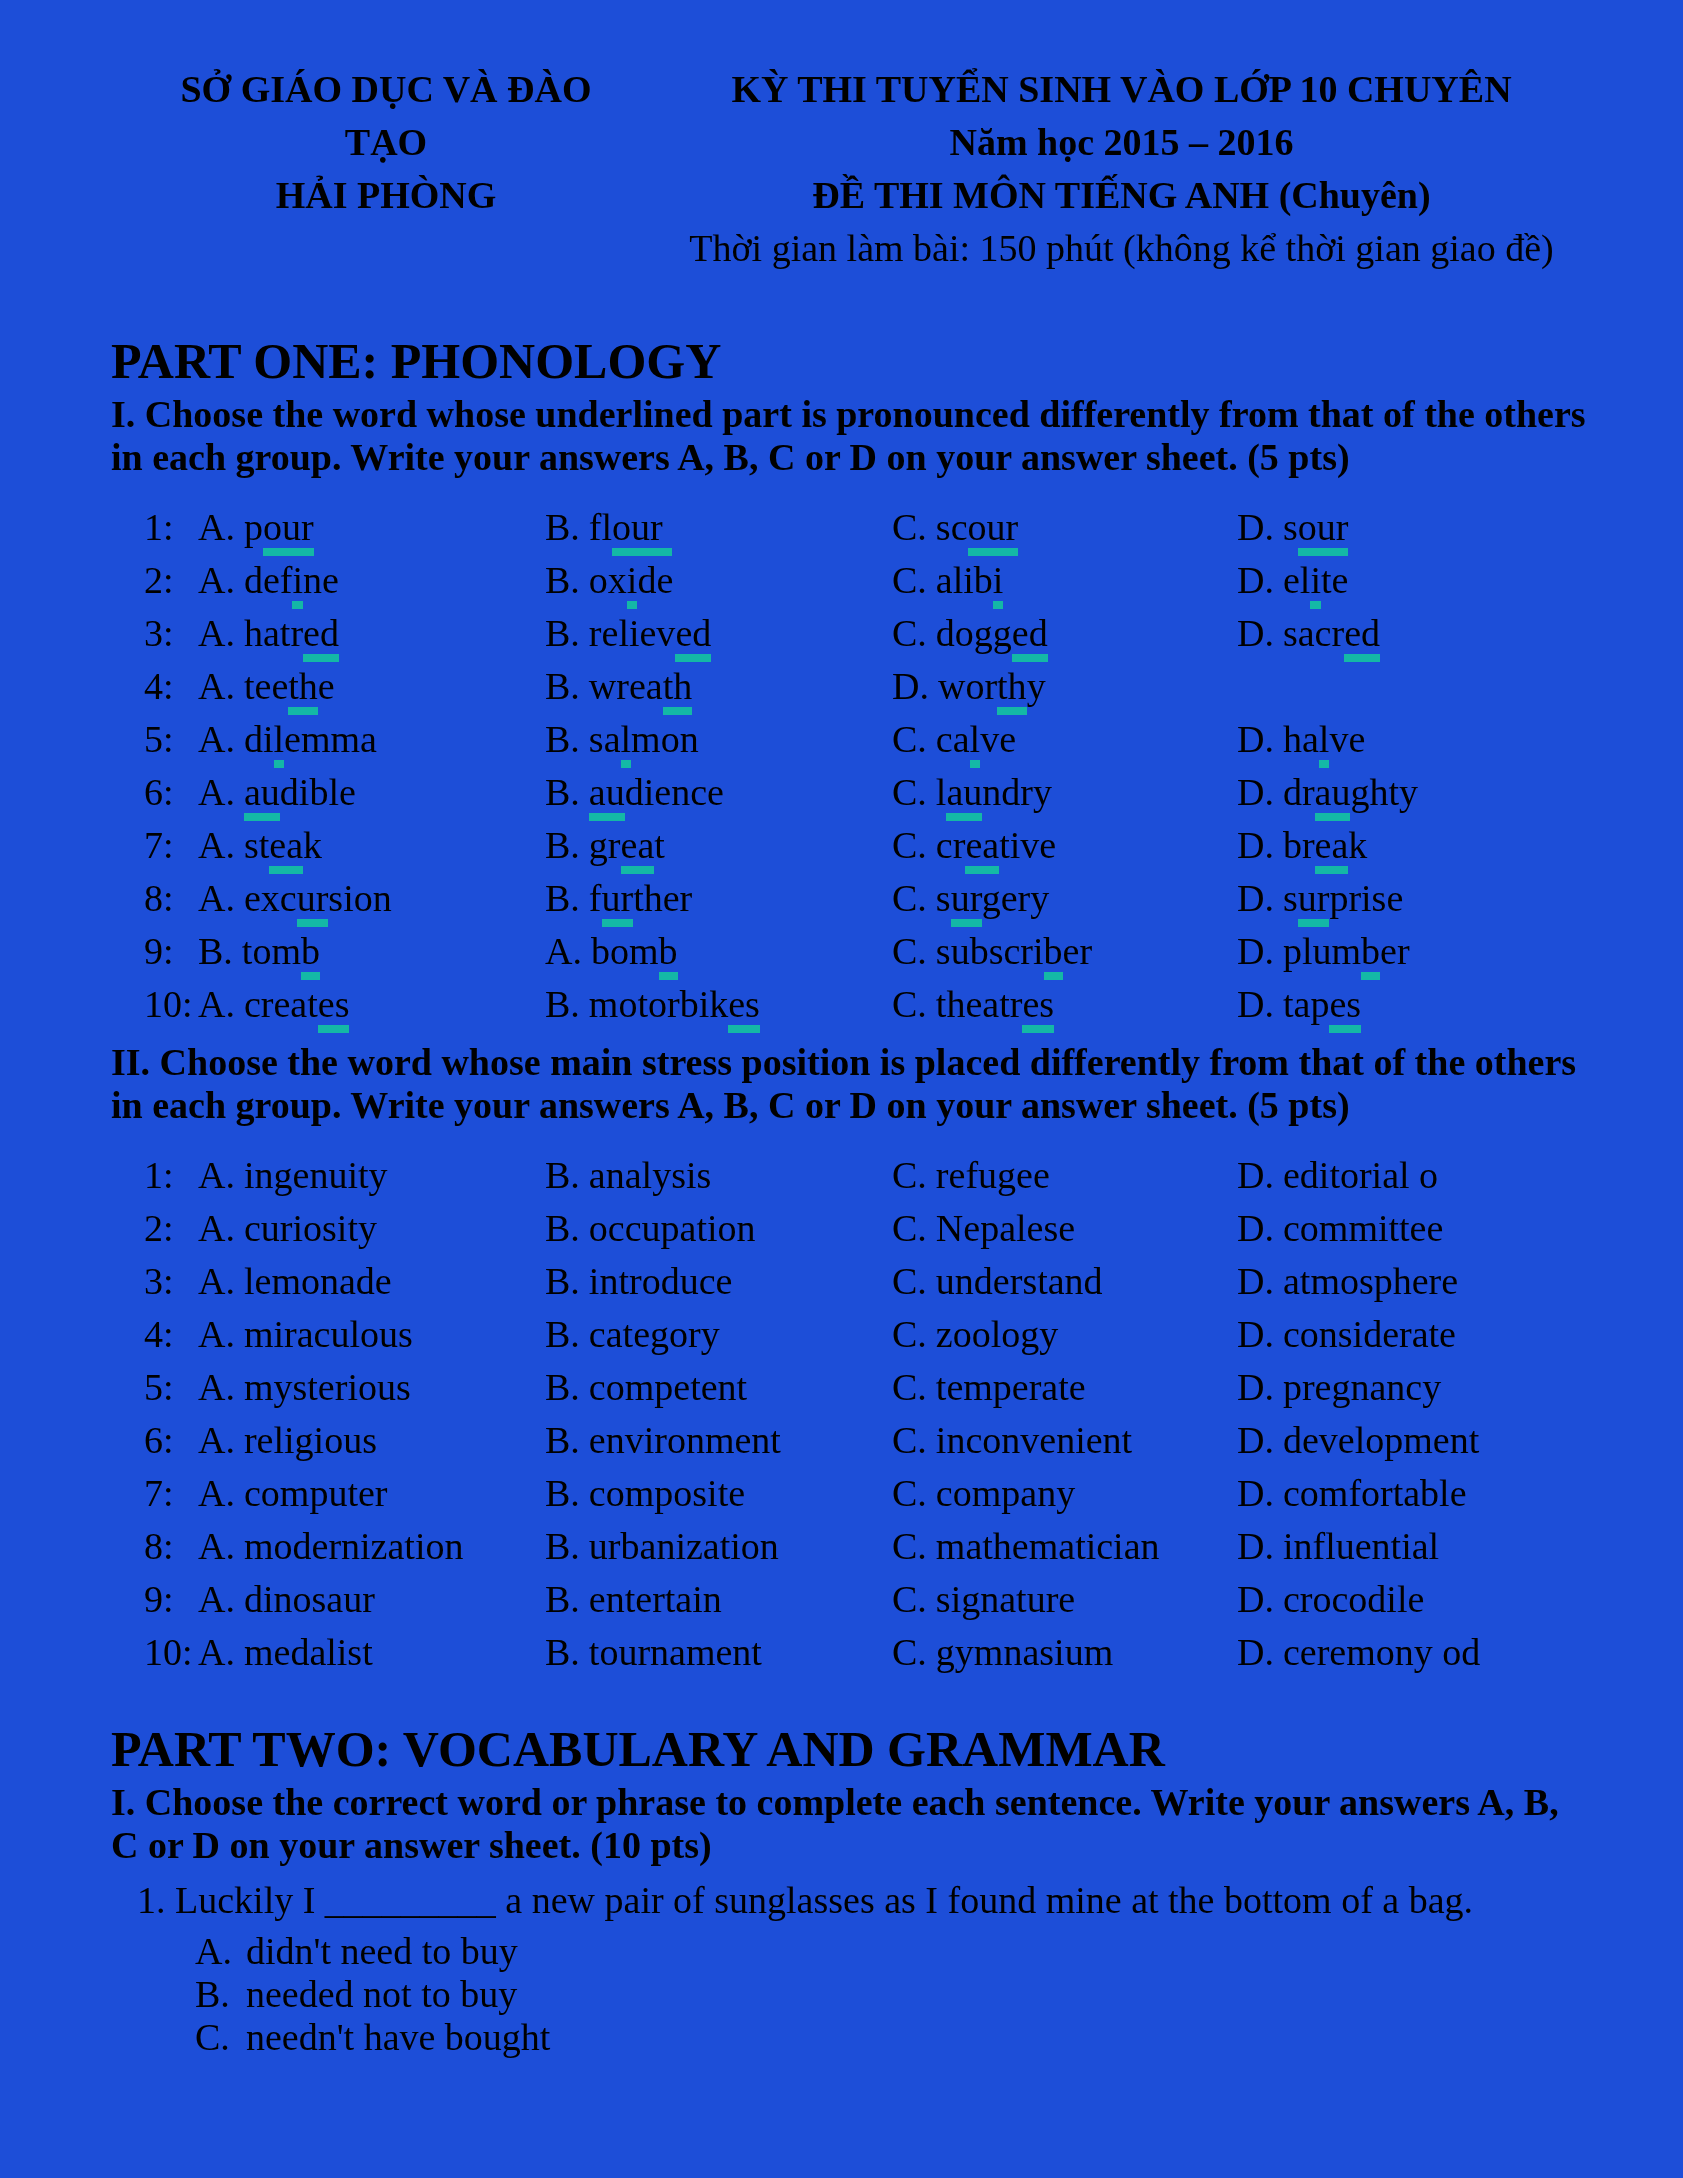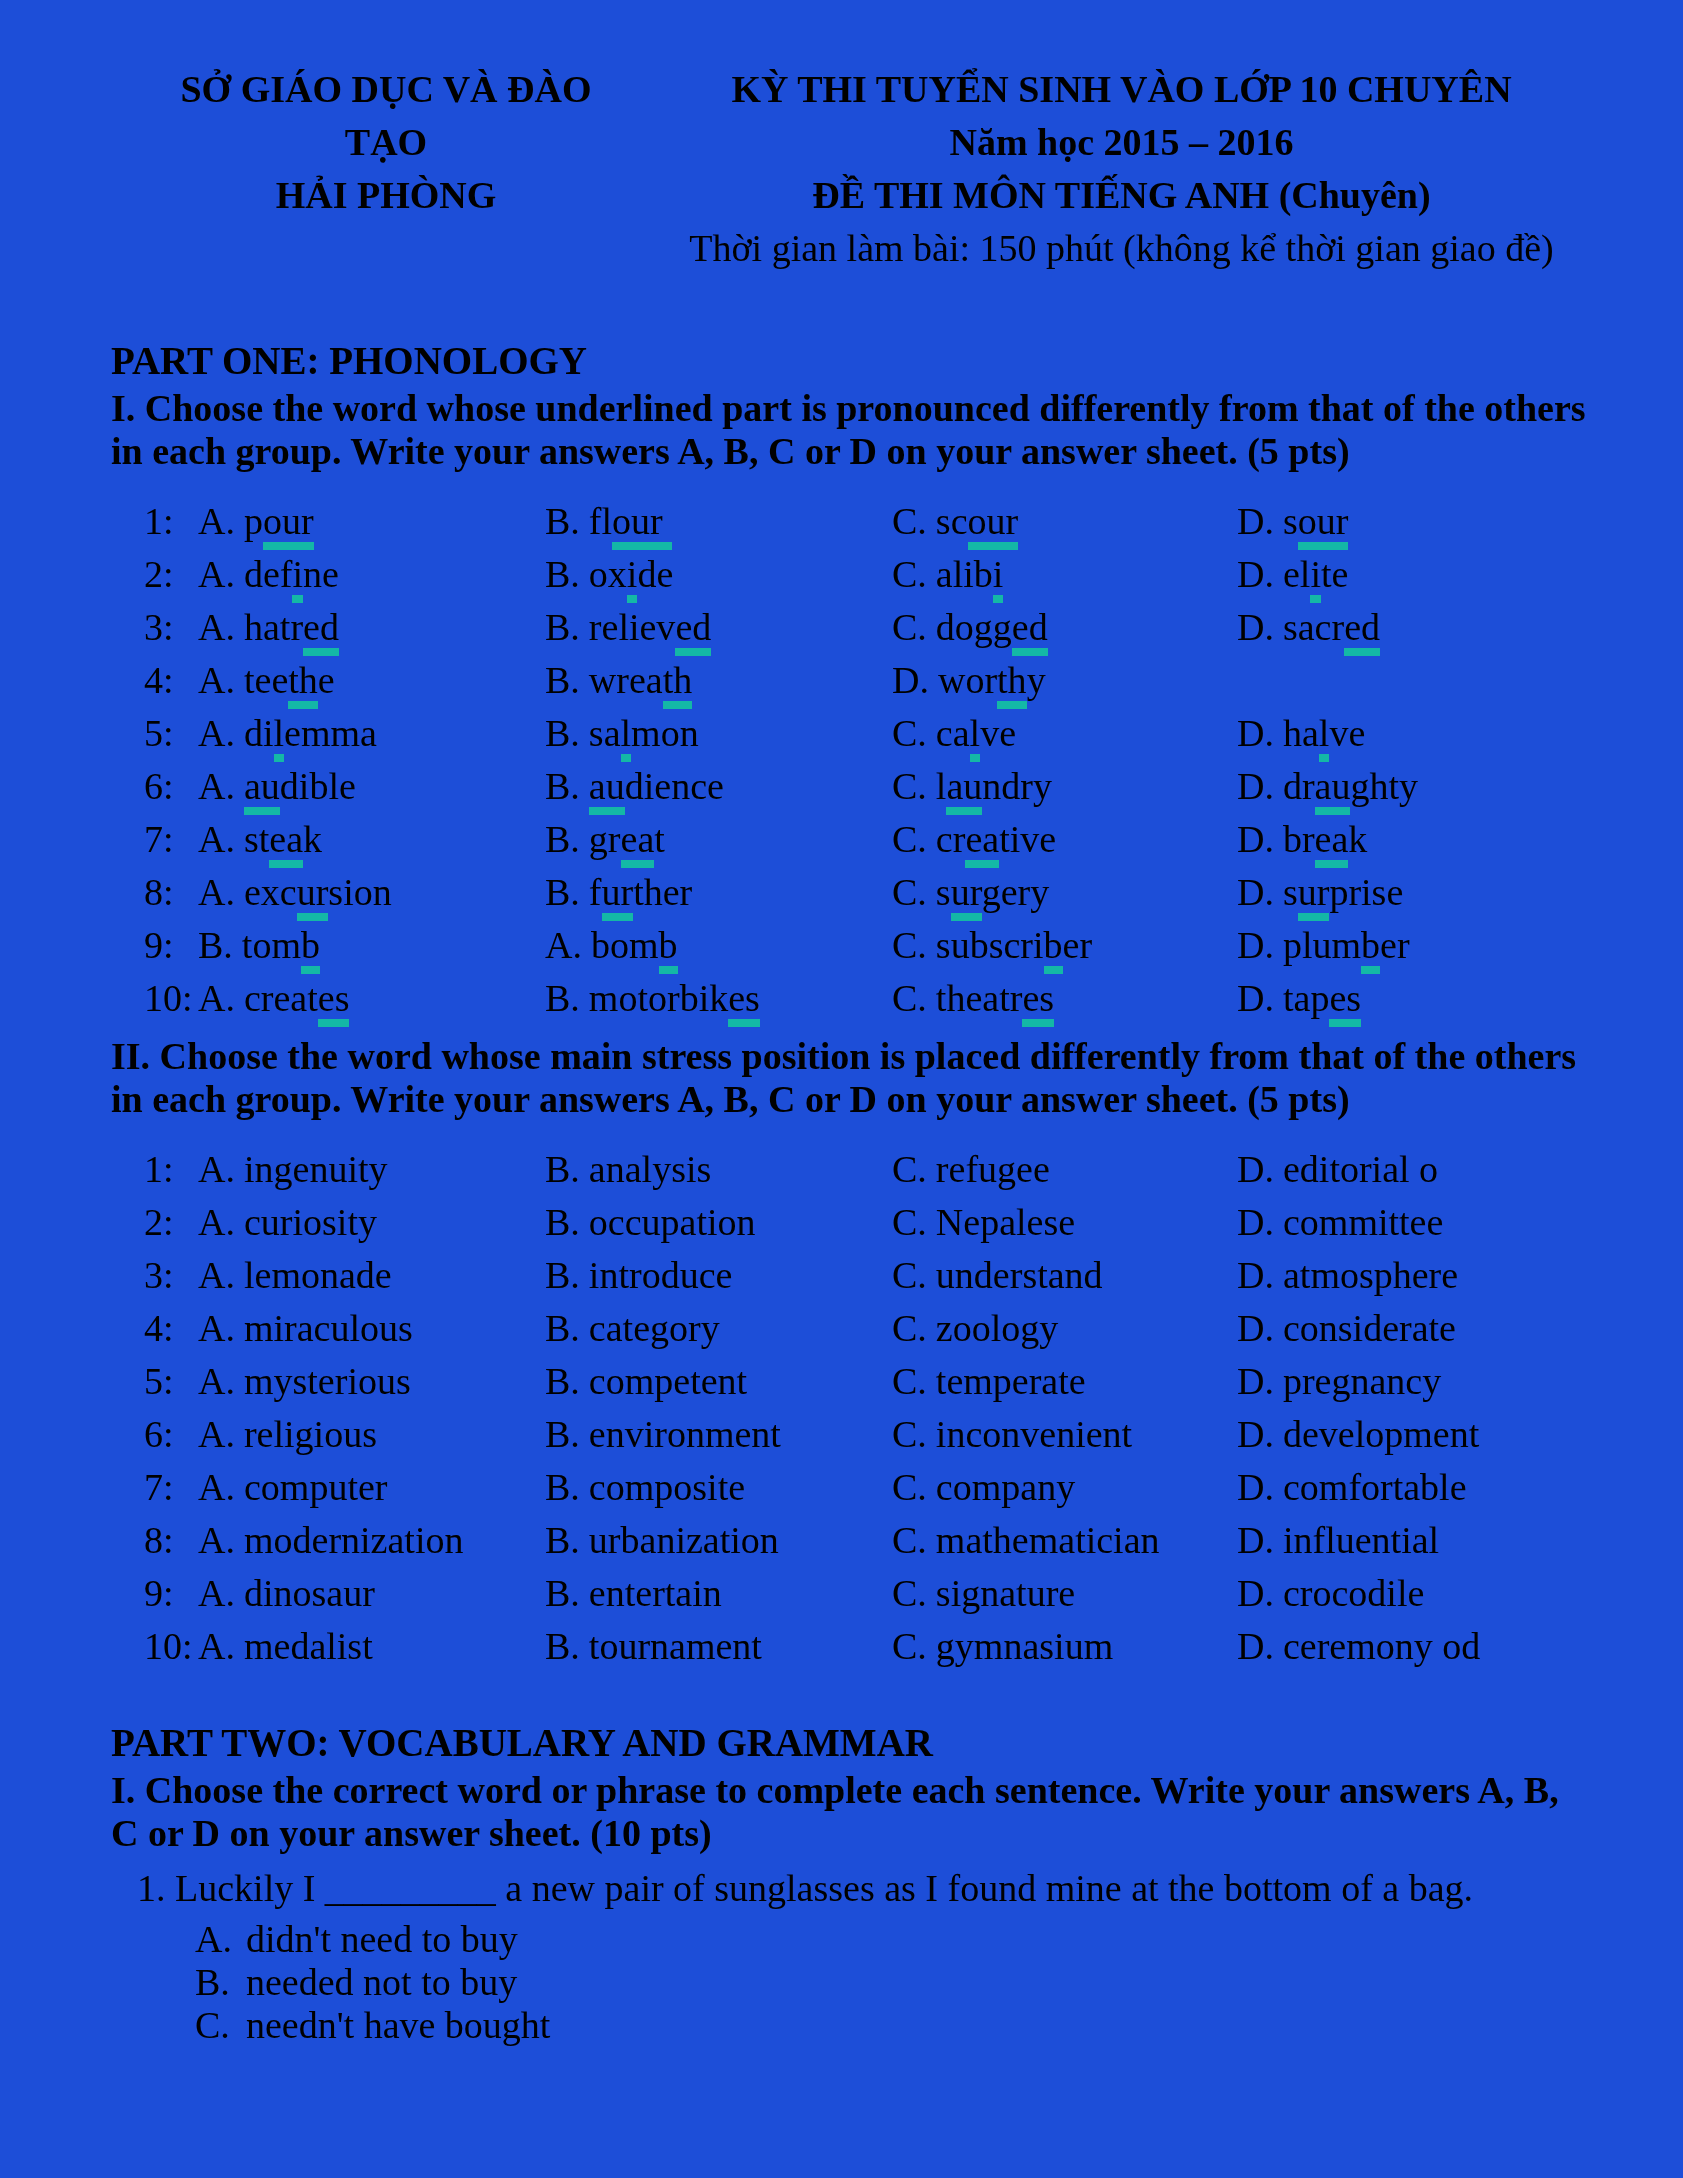--- a/index.html
+++ b/index.html
@@ -19,22 +19,22 @@
     position:absolute; left:163px; top:63px; width:446px;
     text-align:center; font-weight:bold; line-height:53px;
   }
   .h-right {
     position:absolute; left:634px; top:63px; width:975px;
     text-align:center; font-weight:bold; line-height:53px;
   }
   .time-note { font-weight:normal; white-space:nowrap; }
   
   .main { position:absolute; left:111px; top:339px; width:1478px; }
-  .ptitle { font-weight:bold; font-size:39px; line-height:44px; }
-  .instr  { font-weight:bold; line-height:43px; margin-top:4px; }
+  .ptitle { font-weight:bold; font-size:50px; line-height:44px; }
+  .instr  { font-weight:bold; line-height:43px; margin-top:10px; }
   .mt2 { margin-top:6px; }
   .mt3 { margin-top:44px; }
   .mt4 { }
   
   .qtable { margin:26px 0 0 33px; }
   .q-row {
     display:grid;
     grid-template-columns:54px 347px 347px 345px auto;
     height:53px; line-height:45px;
   }

